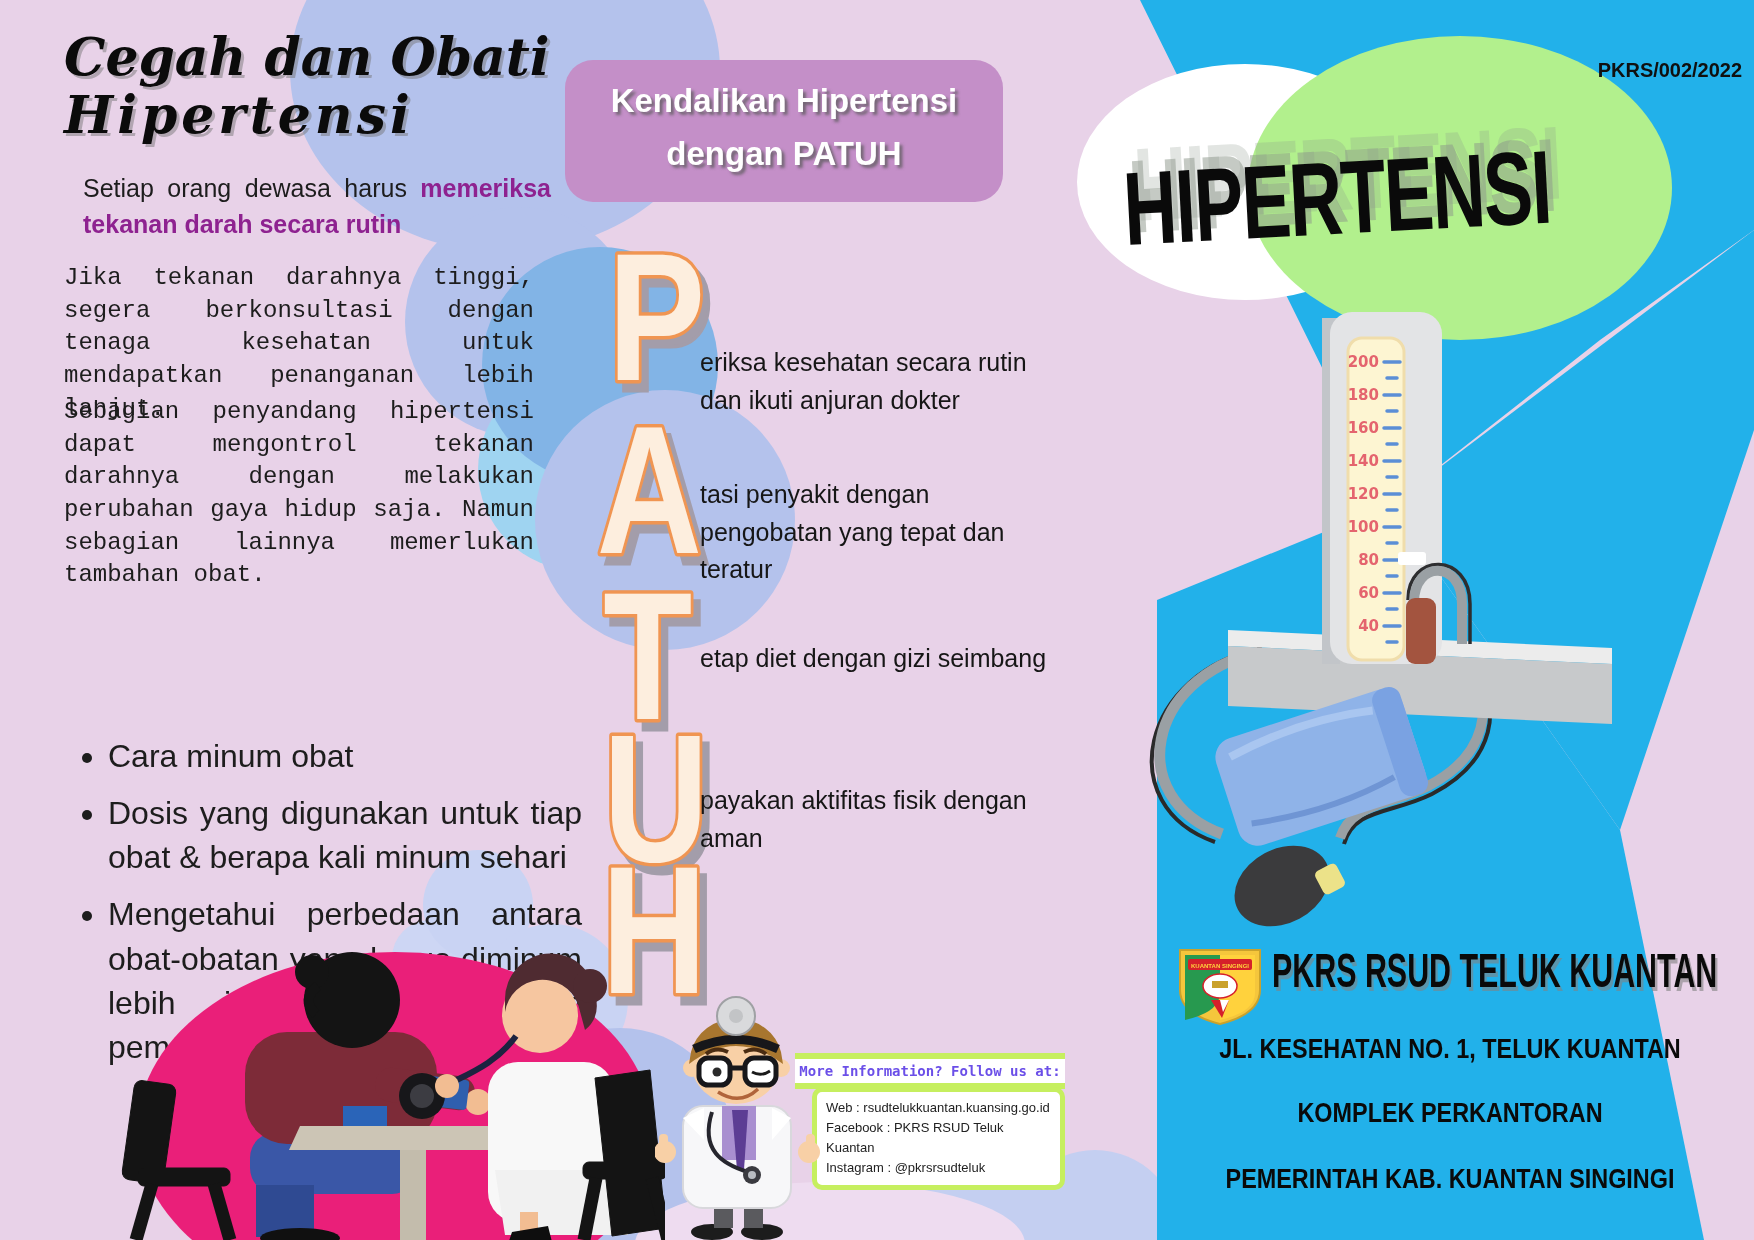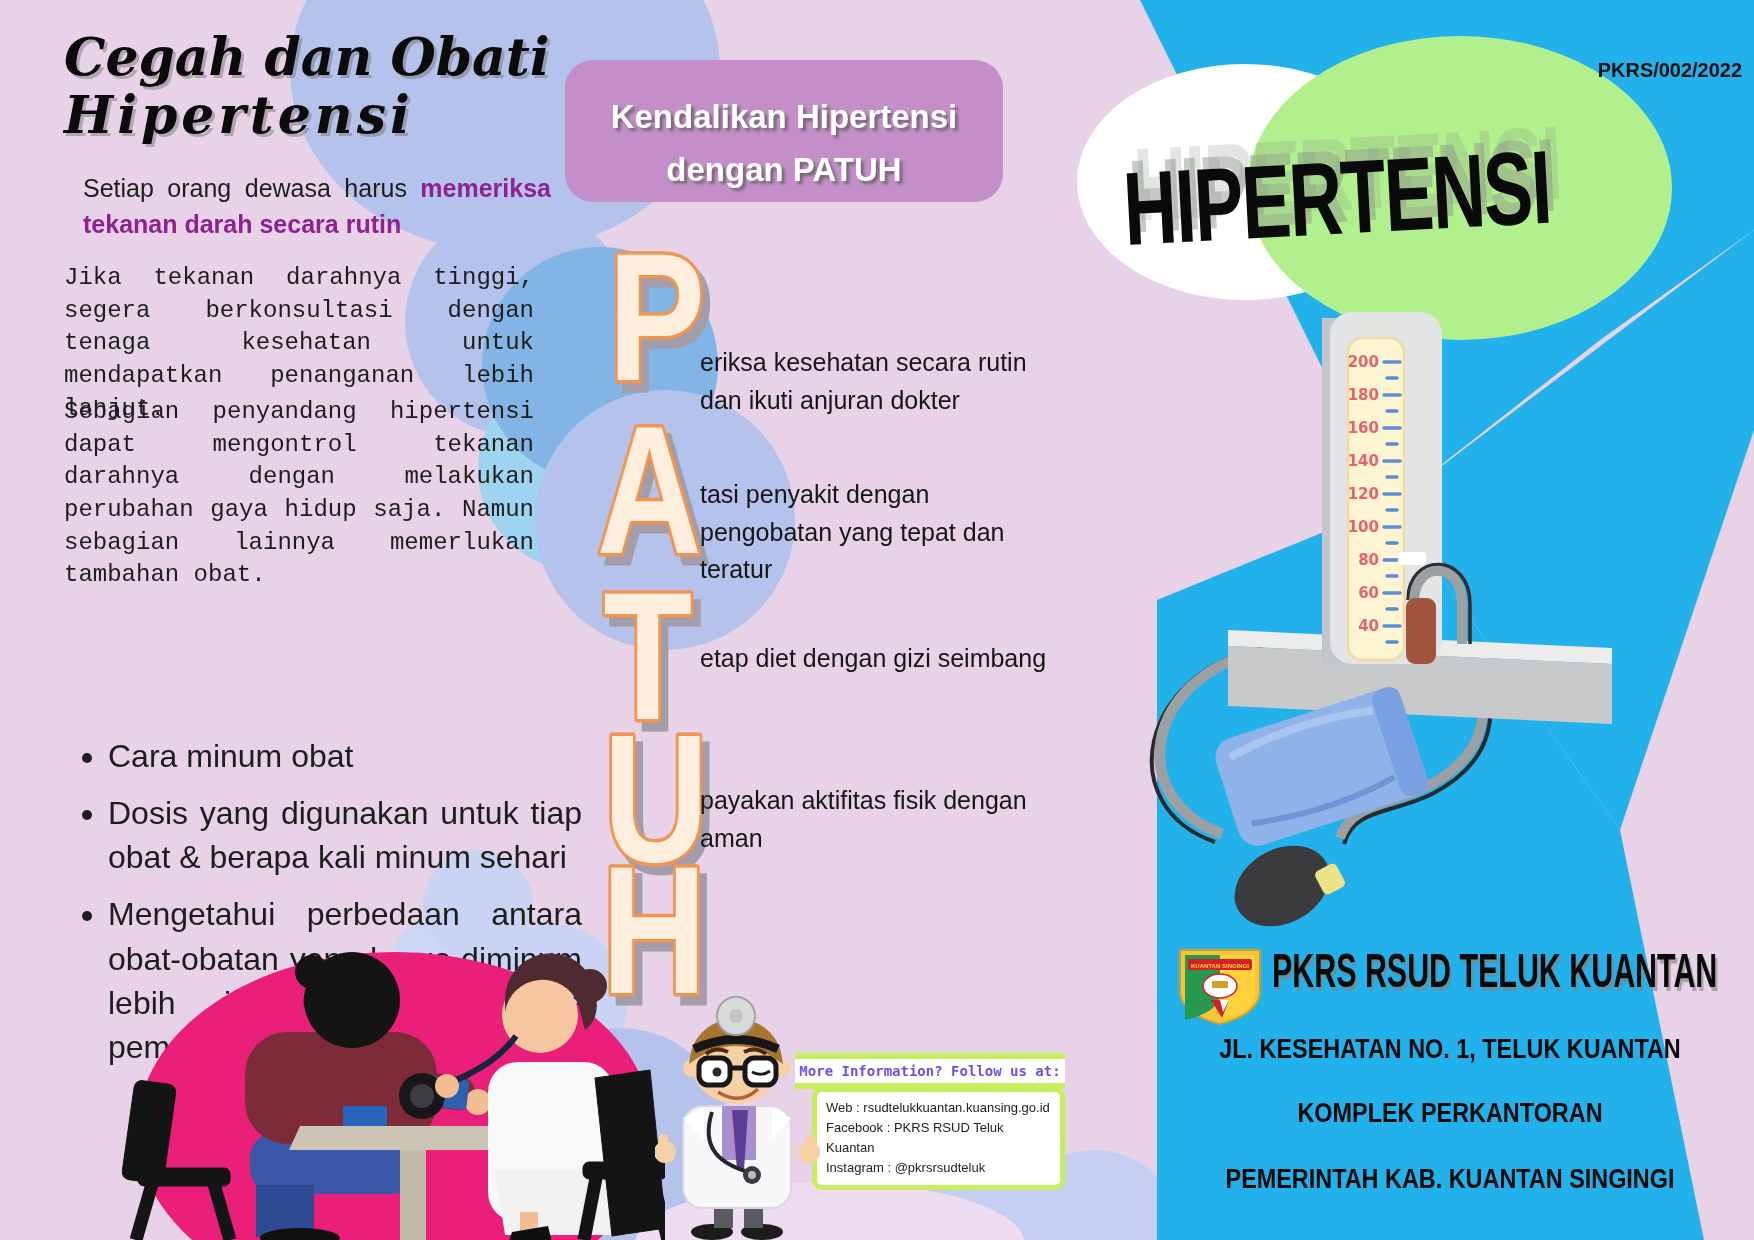--- a/index.html
+++ b/index.html
@@ -17,21 +17,21 @@
   .intro{left:64px;top:170px;width:468px;font-size:25px;line-height:1.45;text-align:justify;margin-left:19px;}
   .intro .hl{color:#8e2290;font-weight:bold;}
   .para{left:64px;width:470px;font-size:24px;line-height:1.36;text-align:justify;font-family:Liberation Mono, monospace;}
   .bullets{left:64px;top:734px;width:474px;font-size:32px;line-height:1.38;text-align:justify;
       margin:0;padding:0 0 0 44px;}
   .bullets li{margin-bottom:13px;}
 
   
   .header-box{left:565px;top:60px;width:438px;height:142px;border-radius:28px;
       background:#c48fc8;text-align:center;color:#ffffff;font-weight:bold;
-      font-size:33px;line-height:1.62;padding-top:30px;box-sizing:border-box;
+      font-size:33px;line-height:1.62;padding-top:14px;box-sizing:border-box;
       text-shadow:3px 3px 3px rgba(90,90,90,.75);}
   .ptxt{left:700px;width:354px;font-size:25px;line-height:1.5;color:#161616;}
 
   .follow-strip{left:795px;top:1053px;width:270px;height:24px;background:#ffffff;
       border-top:6px solid #c6ef5f;border-bottom:6px solid #c6ef5f;
       text-align:center;}
   .follow-strip span{font-family:"DejaVu Sans Mono","Liberation Mono",monospace;
       font-weight:bold;font-size:14px;line-height:24px;color:#6b4fe8;}
   .contact-box{left:812px;top:1087px;width:253px;box-sizing:border-box;
       background:#ffffff;border:5px solid #c6ef5f;border-radius:10px;

